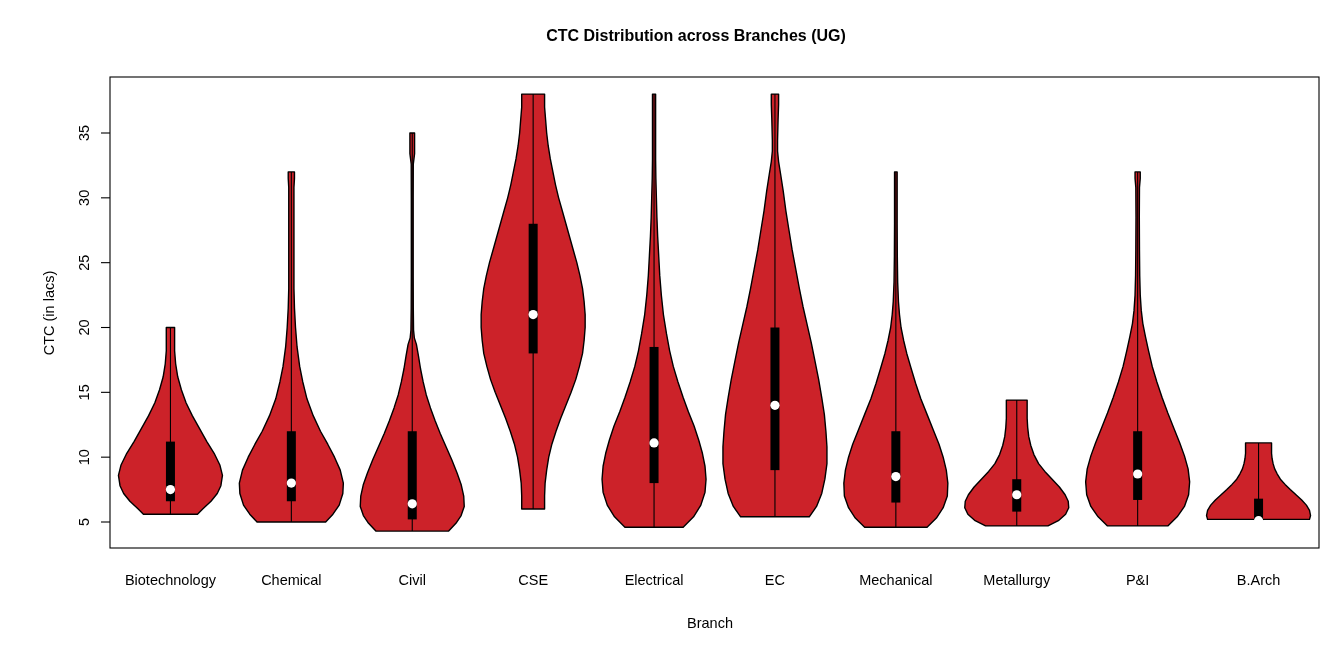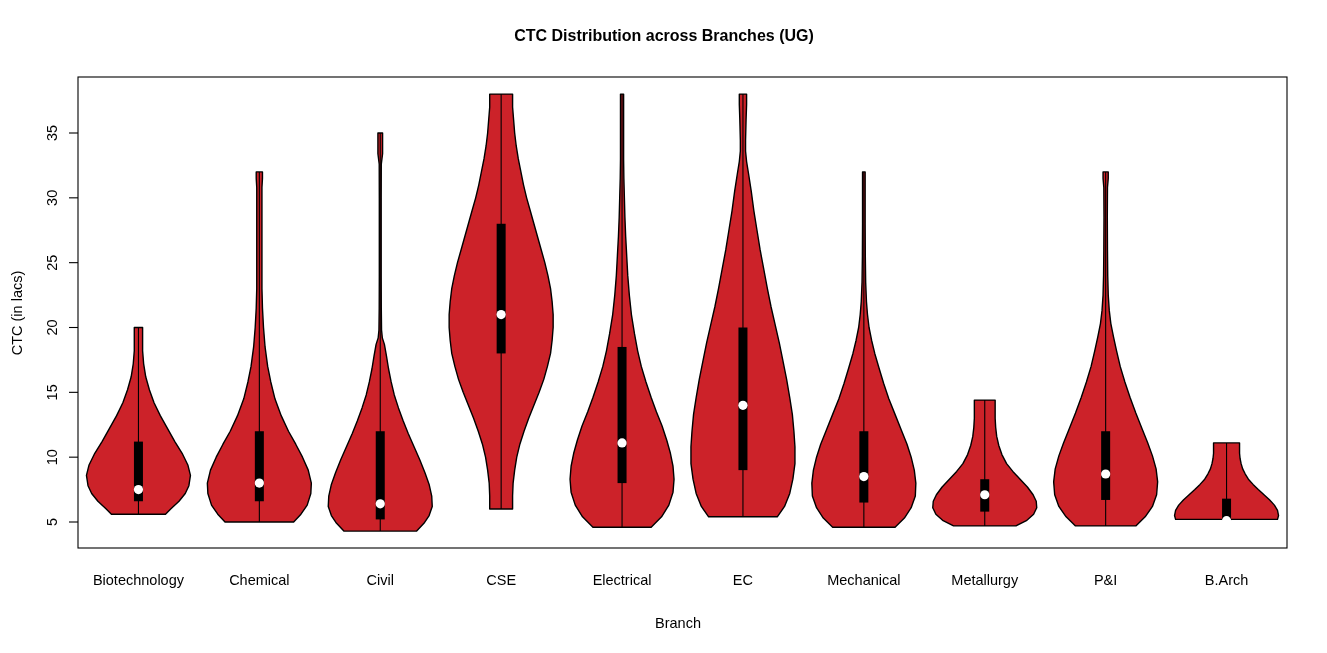--- a/index.html
+++ b/index.html
@@ -14,20 +14,21 @@
     font-family: "Liberation Sans", sans-serif;
     color: #000000;
     overflow: hidden;
     position: relative;
   }
   #plot-root {
     position: absolute;
     left: 0; top: 0;
     width: 1175px;
     height: 653px;
+    padding-left: 32px;
   }
   svg.plot-svg {
     display: block;
     width: 1327px;
     height: 653px;
     shape-rendering: geometricPrecision;
   }
   text {
     font-family: "Liberation Sans", sans-serif;
     fill: #000000;

